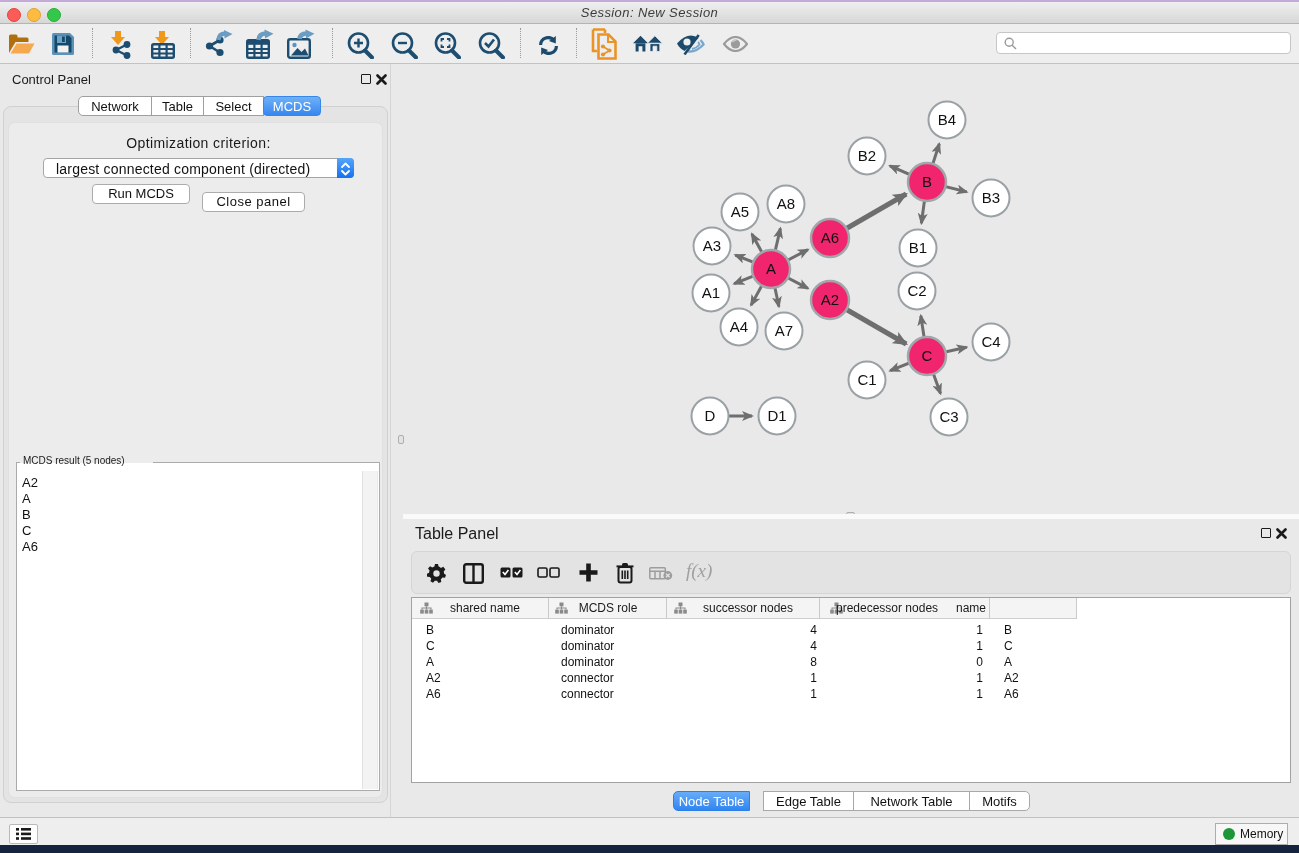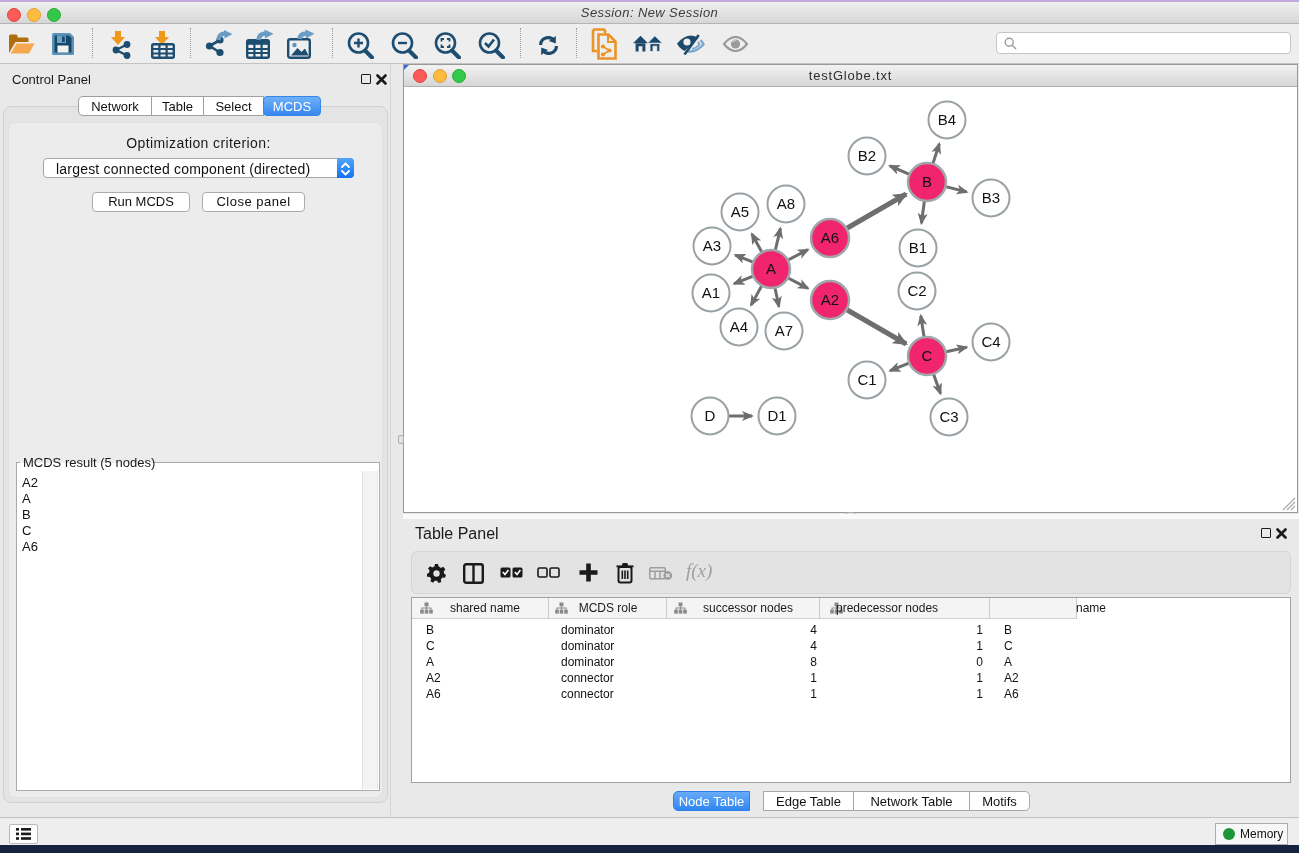--- a/index.html
+++ b/index.html
@@ -170,46 +170,34 @@
 
   <div class="abs" style="left:0px;top:71px;width:397px;text-align:center;font-size:14px;letter-spacing:0.4px;color:#1a1a1a;">Optimization criterion:</div>
   <div class="abs" style="left:43px;top:94px;width:311px;height:20px;background:#fff;border:1px solid #a5a5a5;border-radius:4px;box-sizing:border-box;">
     <span style="position:absolute;left:12px;top:2px;font-size:14px;letter-spacing:0.2px;color:#111;">largest connected component (directed)</span>
     <span style="position:absolute;right:-1px;top:-1px;width:17px;height:20px;background:linear-gradient(#55a5f8,#1272f2);border-radius:0 4px 4px 0;"></span>
     <svg style="position:absolute;right:2px;top:2px;" width="11" height="16" viewBox="0 0 11 16">
       <path d="M2 6 L5.5 2.5 L9 6" stroke="#fff" stroke-width="1.8" fill="none" stroke-linecap="round" stroke-linejoin="round"></path>
       <path d="M2 10 L5.5 13.5 L9 10" stroke="#fff" stroke-width="1.8" fill="none" stroke-linecap="round" stroke-linejoin="round"></path>
     </svg>
   </div>
-  <div class="btn" style="left:92px;top:128px;width:96px;height:18px;line-height:18px;text-align:center;">Run MCDS</div>
+  <div class="btn" style="left:92px;top:120px;width:96px;height:18px;line-height:18px;text-align:center;">Run MCDS</div>
   <div class="btn" style="left:202px;top:128px;width:101px;height:18px;line-height:18px;letter-spacing:0.5px;">Close panel</div>
 
   <div class="abs" style="left:16px;top:398px;width:364px;height:329px;background:#fff;border:1px solid #ababab;box-sizing:border-box;">
     <div class="abs" style="left:1px;top:8px;right:15px;bottom:1px;background:#fff;"></div>
     <div class="abs" style="right:1px;top:8px;width:14px;bottom:1px;background:#f3f3f3;border-left:1px solid #e2e2e2;border-right:1px solid #e9e9e9;"></div>
     <div class="abs" style="left:5px;top:12px;font-size:13px;color:#111;line-height:16px;">A2<br>A<br>B<br>C<br>A6</div>
   </div>
   <div class="abs" style="left:20px;top:390px;width:133px;height:9px;background:#ececec;"></div>
-  <div class="abs" style="left:23px;top:391px;font-size:13px;color:#1a1a1a;">MCDS result (5 nodes)</div>
+  <div class="abs" style="left:23px;top:391px;font-size:10px;color:#1a1a1a;">MCDS result (5 nodes)</div>
 </div>
 
 <div class="abs" id="rightregion" style="left:392px;top:64px;width:907px;height:753px;background:#e9e9e9;">
 
-  <div class="abs" style="left:11px;top:0;width:895px;height:449px;border:1px solid #999999;background:#fff;box-sizing:border-box;">
-    <div class="abs" style="left:0;top:0;right:0;height:21px;background:linear-gradient(#f3f3f3,#d6d6d6);border-bottom:1px solid #b0b0b0;">
-      <span class="tl" style="left:9px;top:4px;background:#fc5b57;border:1px solid #e2453e;"></span>
-      <span class="tl" style="left:29px;top:4px;background:#fdbc40;border:1px solid #e0a036;"></span>
-      <span class="tl" style="left:48px;top:4px;background:#34c84a;border:1px solid #2aab38;"></span>
-      <div style="text-align:center;font-size:13px;letter-spacing:0.8px;color:#2e2e2e;line-height:21px;">testGlobe.txt</div>
-    </div>
-    <div class="abs" style="left:0;top:0;width:0;height:0;border-top:5px solid #3a6fd8;border-right:5px solid transparent;"></div>
-    <svg class="abs" style="right:1px;bottom:1px;" width="14" height="14" viewBox="0 0 14 14">
-      <path d="M13 1 L1 13 M13 5 L5 13 M13 9 L9 13" stroke="#a9a9a9" stroke-width="1.2"></path>
-    </svg>
-  </div>
 
   <svg class="abs" style="left:12px;top:22px;" width="893" height="426" viewBox="0 0 893 426">
     <defs>
       <marker id="ar" markerWidth="12" markerHeight="10" refX="10" refY="5" orient="auto" markerUnits="userSpaceOnUse">
             <path d="M0 0 L12 5 L0 10 L3 5 Z" fill="#6e6e6e"></path>
           </marker>
       <marker id="ar2" markerWidth="15" markerHeight="13" refX="13" refY="6.5" orient="auto" markerUnits="userSpaceOnUse">
             <path d="M0 0 L15 6.5 L0 13 L3.5 6.5 Z" fill="#6e6e6e"></path>
           </marker>
     </defs>
@@ -358,21 +346,21 @@
           <rect x="4.5" y="0.5" width="4" height="3.8" fill="#8a8a8a"></rect>
           <rect x="0.2" y="7.6" width="3.6" height="4" fill="#8a8a8a"></rect>
           <rect x="4.7" y="7.6" width="3.6" height="4" fill="#8a8a8a"></rect>
           <rect x="9.2" y="7.6" width="3.6" height="4" fill="#8a8a8a"></rect>
           <path d="M6.5 4.3 L6.5 6 M2 7.6 L2 6 L11 6 L11 7.6 M6.5 6 L6.5 7.6" stroke="#8a8a8a" stroke-width="1.1" fill="none"></path>
         </svg>
     <div class="abs" style="left:-2px;top:3px;width:150px;text-align:center;font-size:12px;color:#1a1a1a;">shared name</div>
     <div class="abs" style="left:121px;top:3px;width:150px;text-align:center;font-size:12px;color:#1a1a1a;">MCDS role</div>
     <div class="abs" style="left:261px;top:3px;width:150px;text-align:center;font-size:12px;color:#1a1a1a;">successor nodes</div>
     <div class="abs" style="left:424px;top:3px;width:150px;font-size:12px;color:#1a1a1a;">predecessor nodes</div>
-    <div class="abs" style="left:544px;top:3px;width:150px;text-align:right;font-size:12px;color:#1a1a1a;">name</div>
+    <div class="abs" style="left:544px;top:3px;width:150px;text-align:left;font-size:12px;color:#1a1a1a;">name</div>
     <div class="abs" style="left:14px;top:24px;height:16px;line-height:16px;font-size:12px;color:#111;">B</div>
     <div class="abs" style="left:149px;top:24px;height:16px;line-height:16px;font-size:12px;color:#111;">dominator</div>
     <div class="abs" style="left:330px;top:24px;width:75px;text-align:right;height:16px;line-height:16px;font-size:12px;color:#111;">4</div>
     <div class="abs" style="left:496px;top:24px;width:75px;text-align:right;height:16px;line-height:16px;font-size:12px;color:#111;">1</div>
     <div class="abs" style="left:592px;top:24px;height:16px;line-height:16px;font-size:12px;color:#111;">B</div>
     <div class="abs" style="left:14px;top:40px;height:16px;line-height:16px;font-size:12px;color:#111;">C</div>
     <div class="abs" style="left:149px;top:40px;height:16px;line-height:16px;font-size:12px;color:#111;">dominator</div>
     <div class="abs" style="left:330px;top:40px;width:75px;text-align:right;height:16px;line-height:16px;font-size:12px;color:#111;">4</div>
     <div class="abs" style="left:496px;top:40px;width:75px;text-align:right;height:16px;line-height:16px;font-size:12px;color:#111;">1</div>
     <div class="abs" style="left:592px;top:40px;height:16px;line-height:16px;font-size:12px;color:#111;">C</div>

